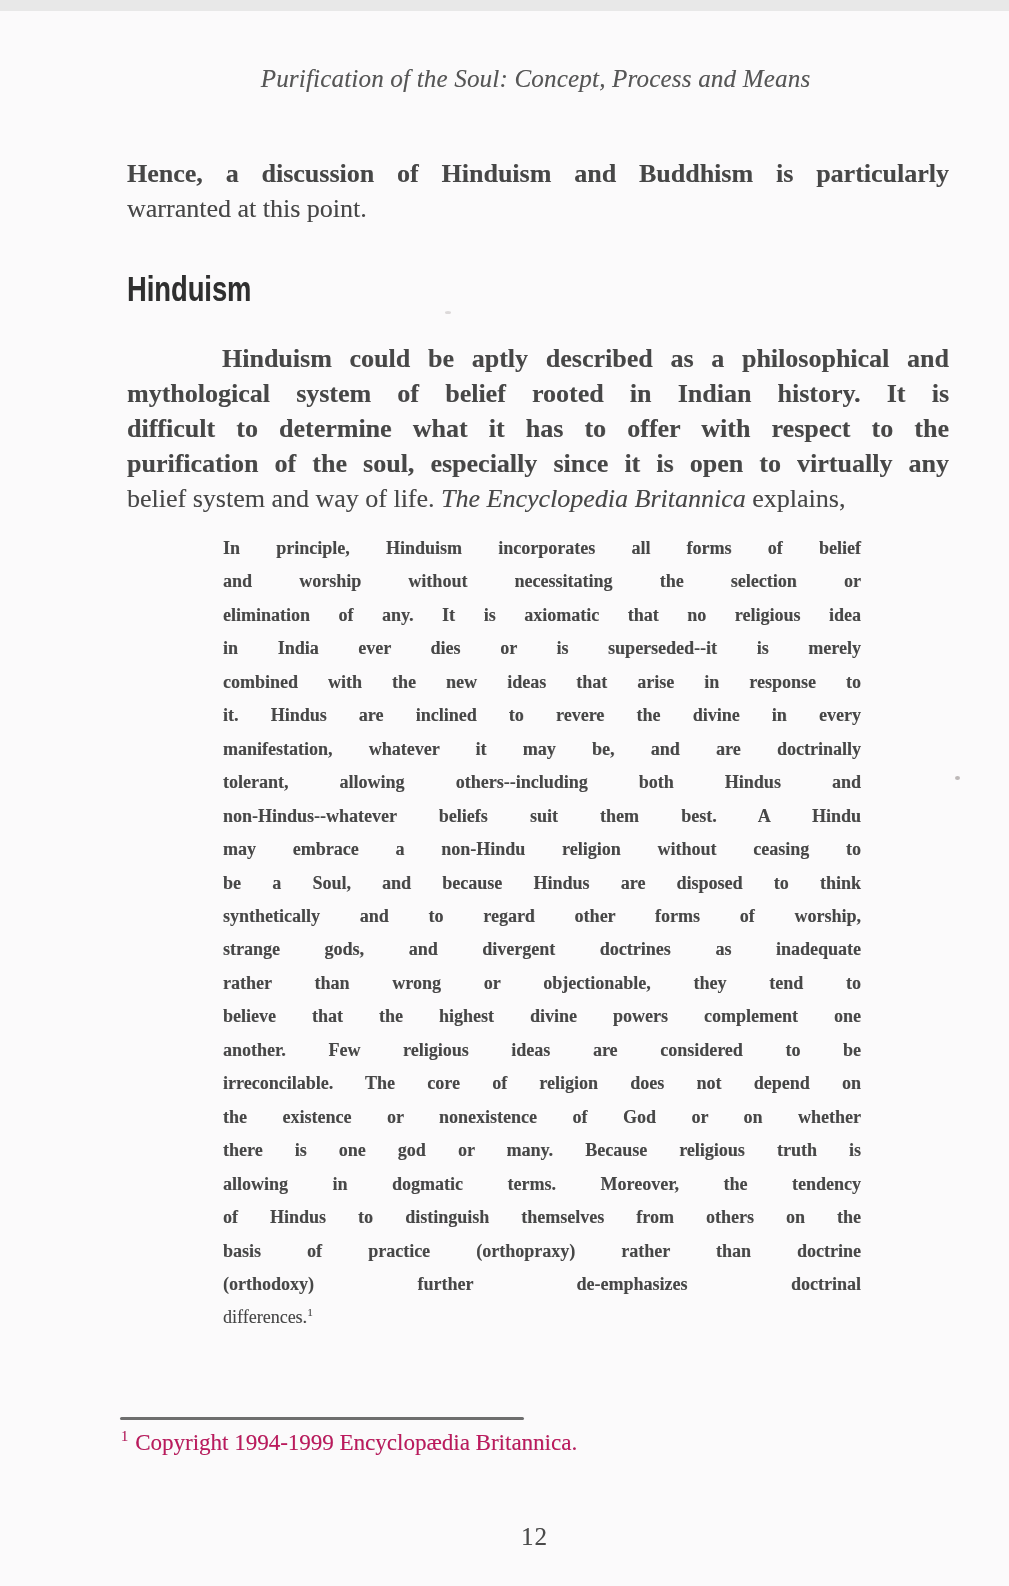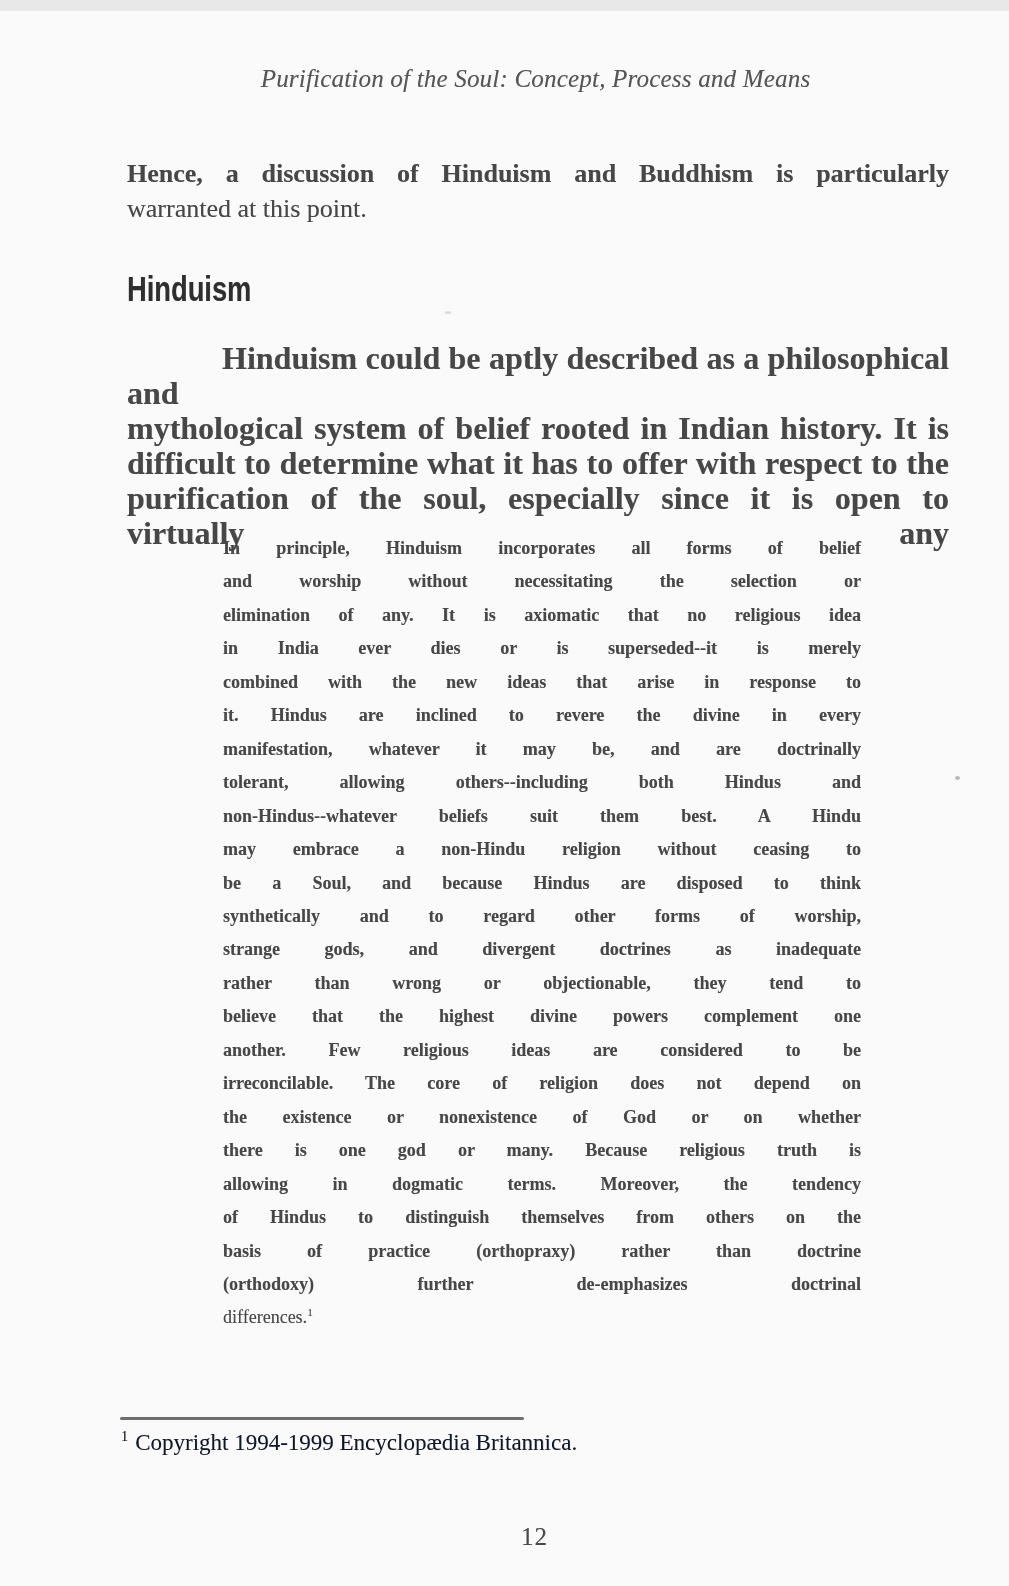--- a/index.html
+++ b/index.html
@@ -29,21 +29,21 @@
 
   
   .intro {
     position: absolute;
     top: 145px; left: 127px; width: 822px;
     font-size: 26px; line-height: 35px;
   }
   .lead {
     position: absolute;
     top: 330px; left: 127px; width: 822px;
-    font-size: 32px; line-height: 35px;
+    font-size: 26px; line-height: 35px;
   }
   .lead .indent { text-indent: 95px; }
 
   .jline { text-align: justify; text-align-last: justify; font-weight: bold; }
   .nline { text-align: left; }
 
   
   .section-heading {
     position: absolute;
     top: 258px; left: 127px;
@@ -74,21 +74,21 @@
     position: absolute;
     top: 1406px; left: 120px;
     width: 404px; height: 3px;
     background: #6e6e6e;
     border-radius: 2px;
   }
   .footnote {
     position: absolute;
     top: 1419px; left: 121px;
     font-size: 23px;
-    color: #0f172a;
+    color: #be185d;
   }
   .footnote sup.fn-ref { margin-right: 7px; }
 
   
   .page-number {
     position: absolute;
     top: 1512px; left: 0; width: 100%;
     text-align: center;
     transform: translateX(30px);
     font-size: 25px;
@@ -113,20 +113,21 @@
     <div class="nline">warranted at this point.</div>
   </div>
 
   <div class="section-heading">Hinduism</div>
 
   <div class="lead">
     <div class="jline indent">Hinduism could be aptly described as a philosophical and</div>
     <div class="jline">mythological system of belief rooted in Indian history. It is</div>
     <div class="jline">difficult to determine what it has to offer with respect to the</div>
     <div class="jline">purification of the soul, especially since it is open to virtually any</div>
+    <div class="nline"><span>belief system and way of life. </span><i>The Encyclopedia Britannica</i><span> explains,</span></div>
   </div>
 
   <div class="quote">
     <div class="jline">In principle, Hinduism incorporates all forms of belief</div>
     <div class="jline">and worship without necessitating the selection or</div>
     <div class="jline">elimination of any. It is axiomatic that no religious idea</div>
     <div class="jline">in India ever dies or is superseded--it is merely</div>
     <div class="jline">combined with the new ideas that arise in response to</div>
     <div class="jline">it. Hindus are inclined to revere the divine in every</div>
     <div class="jline">manifestation, whatever it may be, and are doctrinally</div>

